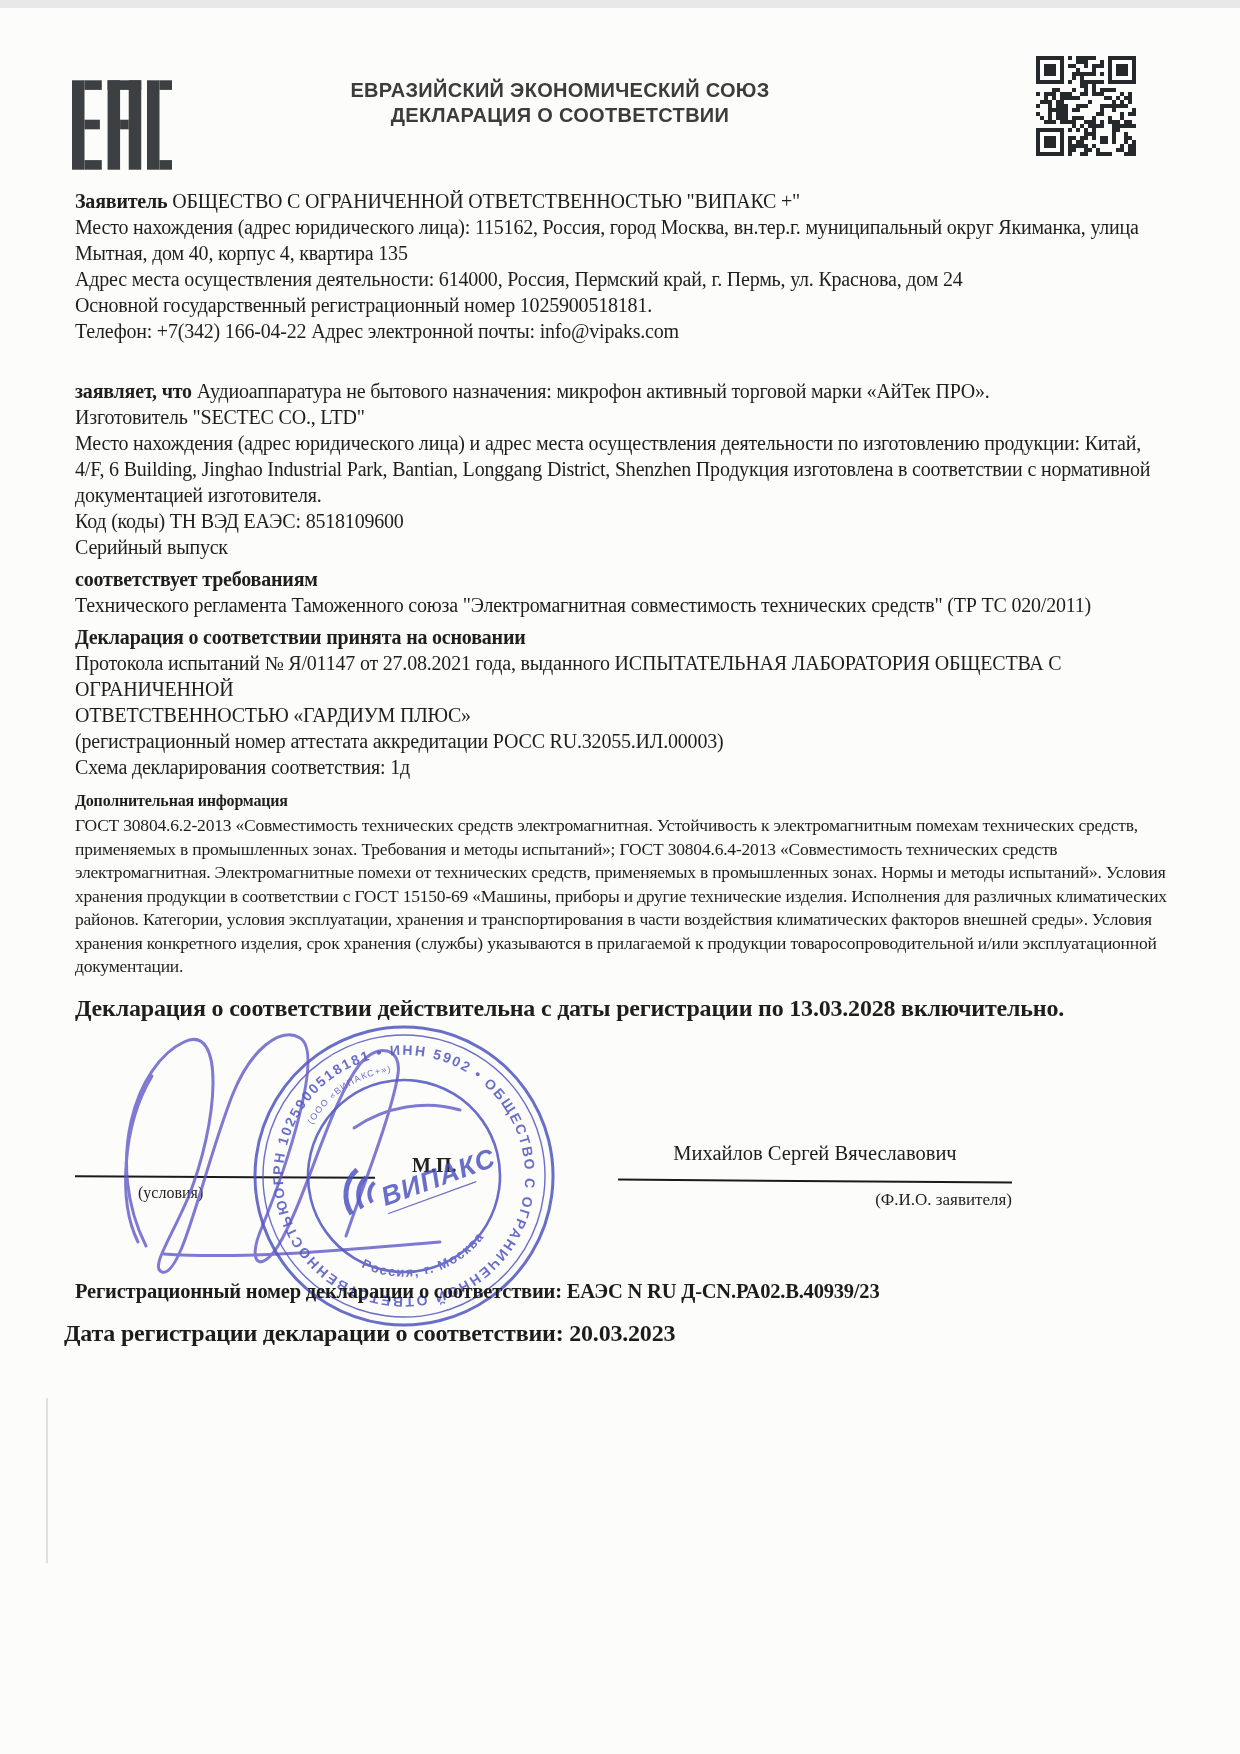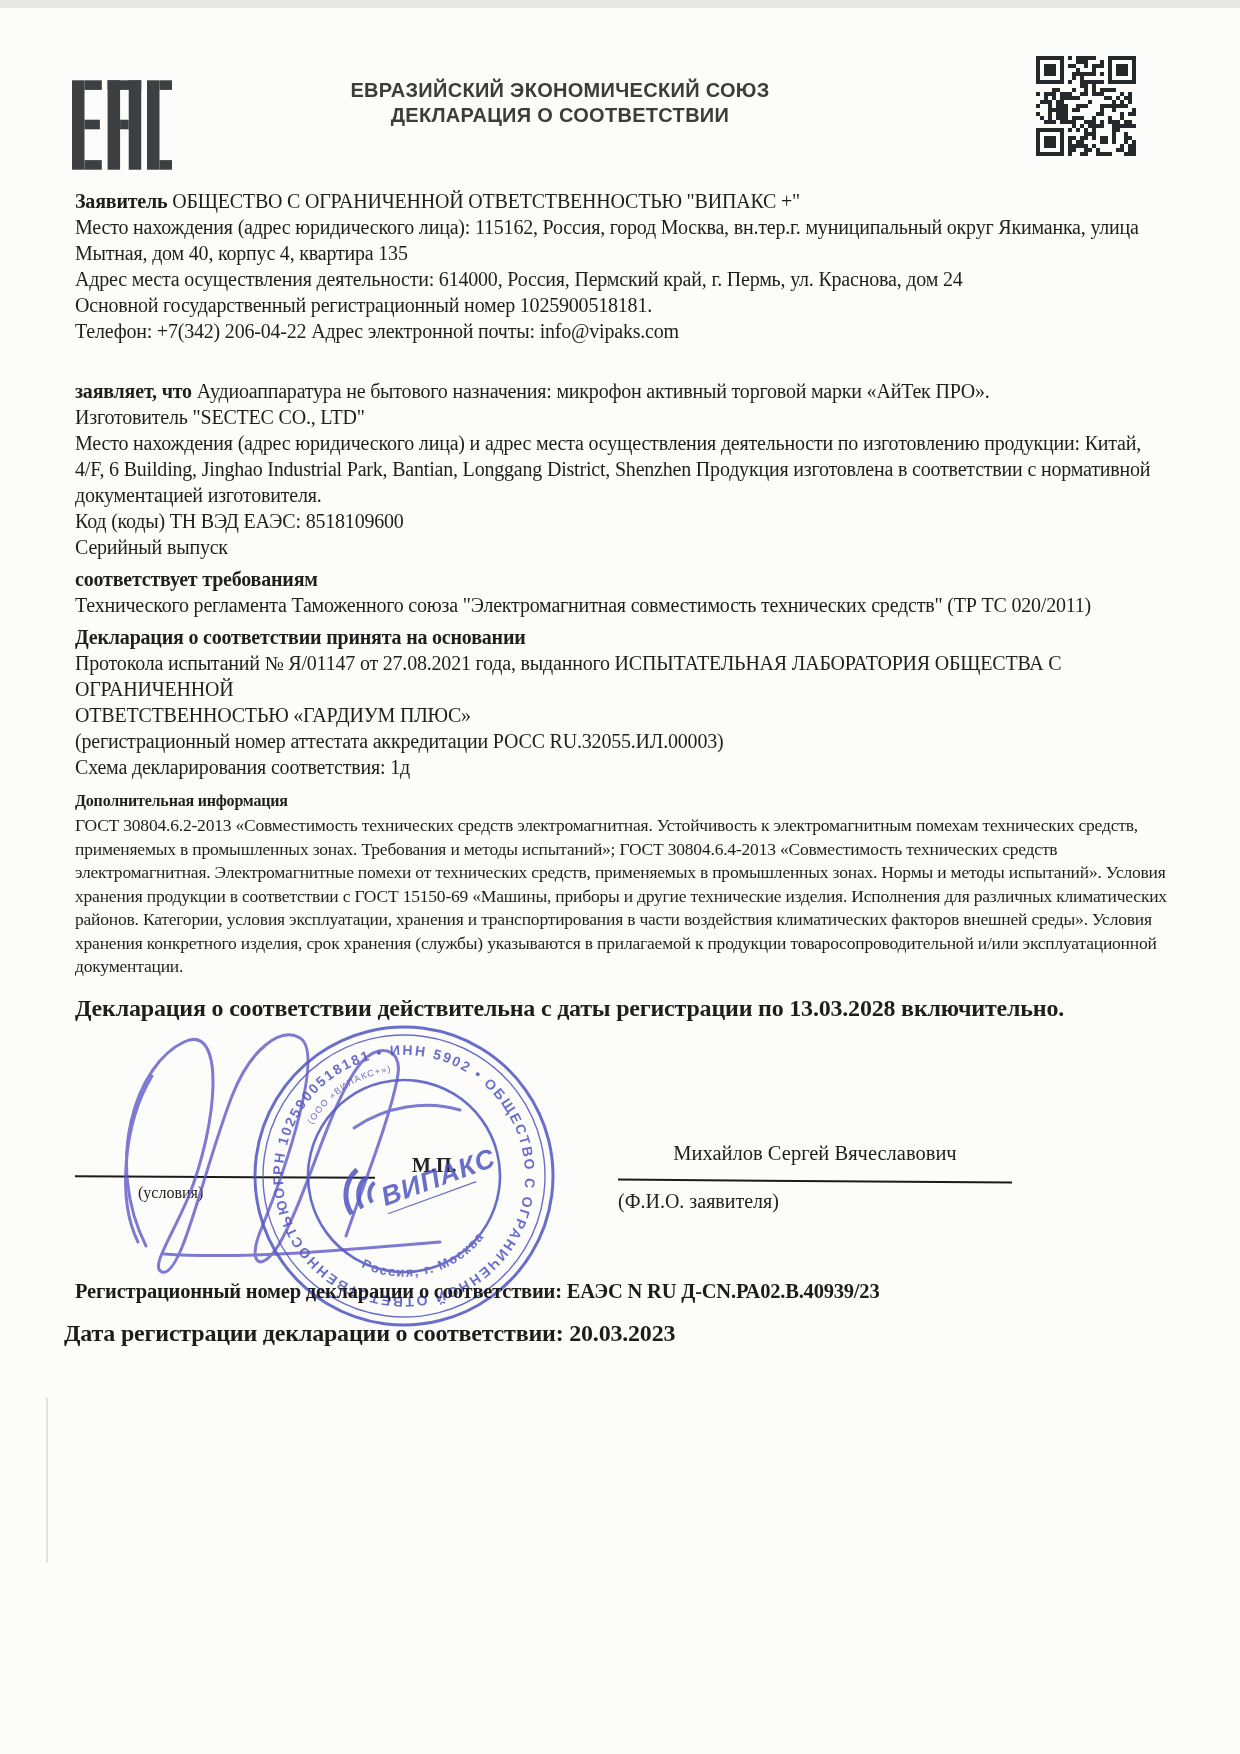--- a/index.html
+++ b/index.html
@@ -36,22 +36,22 @@
   .validity{font-weight:bold;margin-top:16px !important;font-size:24px;font-family:Liberation Serif, serif;}
   
   .sig-line-left{position:absolute;left:75px;top:1168px;width:300px;height:0;
     border-top:2px solid #1b1b1b;transform:rotate(.3deg);}
   .sig-caption{position:absolute;left:138px;top:1176px;font-size:16px;color:#222;}
   .mp{position:absolute;left:412px;top:1146px;font-size:20px;color:#222;font-weight:bold;}
   .fio-box{position:absolute;left:618px;top:1134px;width:394px;text-align:center;font-family:Liberation Serif, serif;}
   .fio-name{font-size:20.5px;color:#1d1d1d;}
   .sig-line-right{position:absolute;left:618px;top:1172px;width:394px;height:0;
     border-top:2px solid #1b1b1b;transform:rotate(.4deg);}
-  .fio-caption{position:absolute;left:618px;top:1182px;width:394px;text-align:left;
-    font-size:20px;color:#222;}
+  .fio-caption{position:absolute;left:618px;top:1182px;width:394px;text-align:right;
+    font-size:17px;color:#222;}
   
   .reg-number{position:absolute;left:75px;top:1272px;font-weight:bold;font-size:20.5px;letter-spacing:-0.2px;}
   .reg-date{position:absolute;left:64px;top:1312px;font-weight:bold;font-size:24px;letter-spacing:-0.2px;}
   
   .stamp{position:absolute;left:246px;top:1010px;width:316px;height:316px;opacity:.82;}
   .signature-ink{position:absolute;left:108px;top:998px;width:400px;height:290px;opacity:.78;}
   
   .scan-edge{position:absolute;left:46px;top:1390px;width:2px;height:165px;background:#c8c8c6;opacity:.55;}
 </style>
 </head>
@@ -308,21 +308,21 @@
         <rect x="4" y="76" width="20" height="20" fill="#fff"></rect>
         <rect x="8" y="80" width="12" height="12" fill="#26292b"></rect>
       </svg></div>
 
   <div class="body-text">
 
     <p><b class="lead">Заявитель</b><span> ОБЩЕСТВО С ОГРАНИЧЕННОЙ ОТВЕТСТВЕННОСТЬЮ "ВИПАКС +"</span></p>
     <p>Место нахождения (адрес юридического лица): 115162, Россия, город Москва, вн.тер.г. муниципальный округ Якиманка, улица Мытная, дом 40, корпус 4, квартира 135</p>
     <p>Адрес места осуществления деятельности: 614000, Россия, Пермский край, г. Пермь, ул. Краснова, дом 24</p>
     <p>Основной государственный регистрационный номер 1025900518181.</p>
-    <p>Телефон: +7(342) 206-04-22 Адрес электронной почты: info@vipaks.com</p>
+    <p>Телефон: +7(342) 166-04-22 Адрес электронной почты: info@vipaks.com</p>
 
     <p class="gap-lg"><b class="lead">заявляет, что</b><span> Аудиоаппаратура не бытового назначения: микрофон активный торговой марки «АйТек ПРО».</span></p>
     <p>Изготовитель "SECTEC CO., LTD"</p>
     <p>Место нахождения (адрес юридического лица) и адрес места осуществления деятельности по изготовлению продукции: Китай, 4/F, 6 Building, Jinghao Industrial Park, Bantian, Longgang District, Shenzhen Продукция изготовлена в соответствии с нормативной документацией изготовителя.</p>
     <p>Код (коды) ТН ВЭД ЕАЭС: 8518109600</p>
     <p>Серийный выпуск</p>
 
     <p class="gap-sm"><b class="lead">соответствует требованиям</b></p>
     <p>Технического регламента Таможенного союза "Электромагнитная совместимость технических средств" (ТР ТС 020/2011)</p>
     <p class="gap-sm"><b class="lead">Декларация о соответствии принята на основании</b></p>

